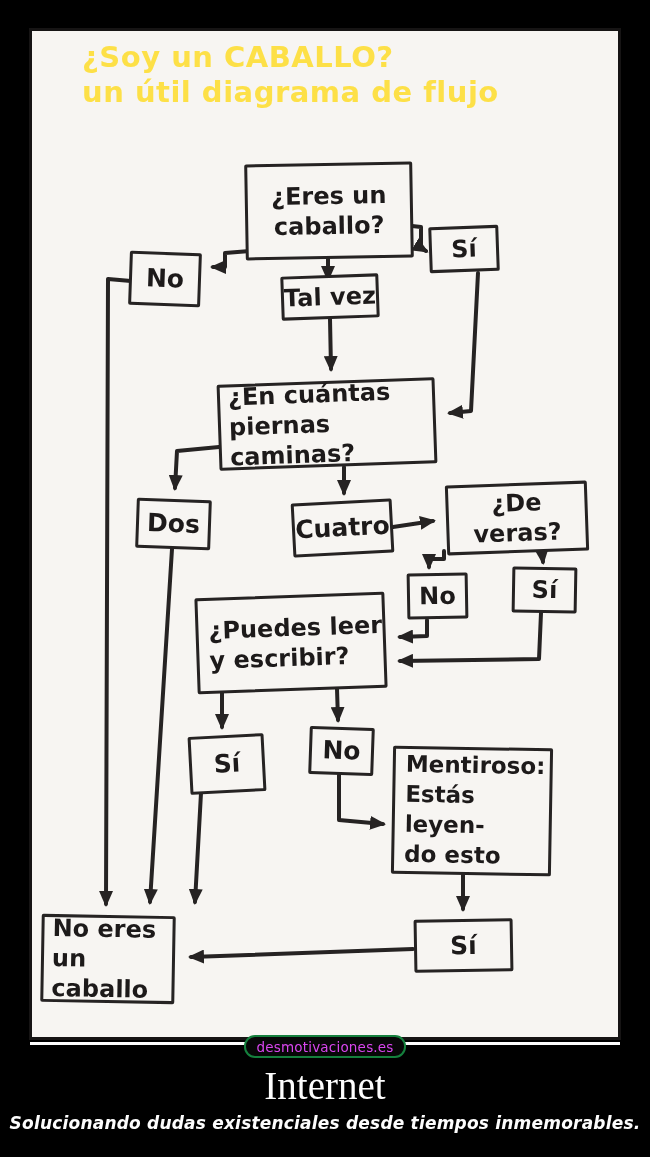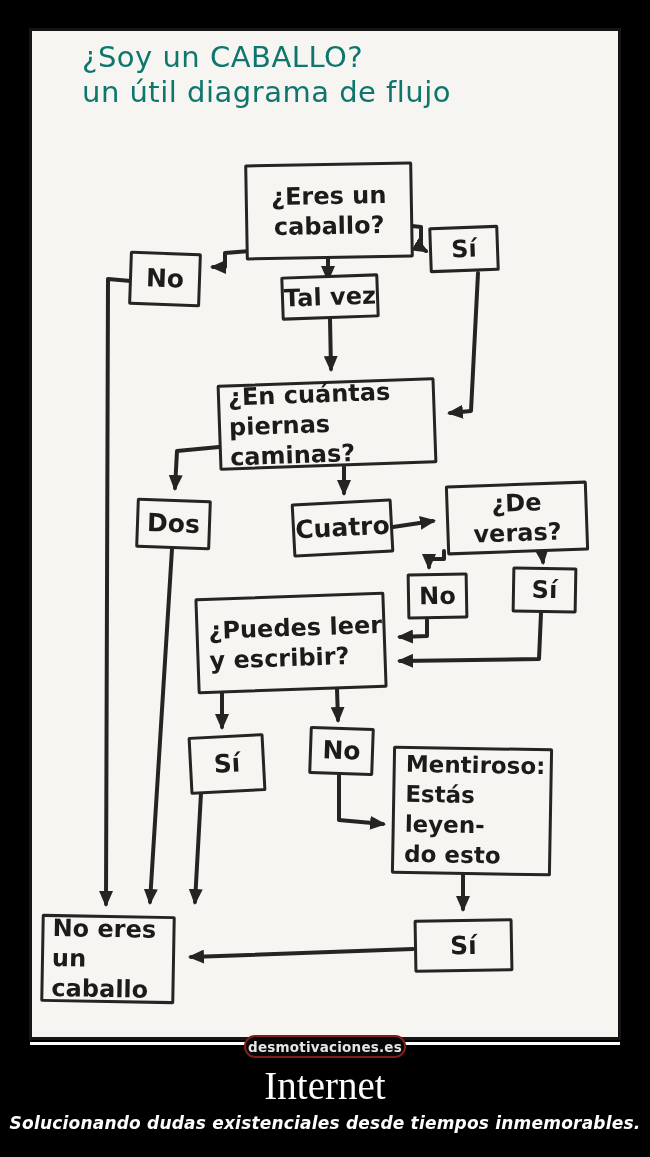--- a/index.html
+++ b/index.html
@@ -1,31 +1,31 @@
 <!DOCTYPE html>
 <html><head>
 <meta charset="utf-8">
 <style>
   html,body{margin:0;padding:0;background:#000;}
   .page{position:relative;width:650px;height:1157px;background:#000;overflow:hidden;
         font-family:"DejaVu Sans","Liberation Sans",sans-serif;}
   .photo{position:absolute;left:29px;top:28px;width:592px;height:1012px;
          background:#f7f5f2;border:3px solid #161414;box-sizing:border-box;}
-  .heading{position:absolute;left:82px;top:40px;font-size:29px;font-weight:400;
-           color:#0f766e;line-height:1.2;white-space:pre-line;letter-spacing:0.5px;}
+  .heading{position:absolute;left:82px;top:40px;font-size:29px;font-weight:700;
+           color:#fde047;line-height:1.2;white-space:pre-line;letter-spacing:0.5px;}
   .arrows{position:absolute;left:0;top:0;pointer-events:none;}
   .node{position:absolute;box-sizing:border-box;border:3.5px solid #262323;border-radius:2px;
         background:#f7f5f2;color:#1d1a1a;font-weight:700;display:flex;align-items:center;
         justify-content:center;text-align:center;white-space:pre-line;line-height:1.25;}
   .node.left{justify-content:flex-start;text-align:left;}
   .wm-line{position:absolute;left:30px;top:1042px;width:590px;height:3px;background:#fdfdfd;}
   .wm-pill{position:absolute;left:244px;top:1035px;width:162px;height:23px;background:#070707;
-           border:2px solid #7f1d1d;border-radius:11px;box-sizing:border-box;display:flex;
-           align-items:center;justify-content:center;color:#e5e5e5;font-size:13.5px;
-           font-weight:700;letter-spacing:0.2px;}
+           border:2px solid #15803d;border-radius:11px;box-sizing:border-box;display:flex;
+           align-items:center;justify-content:center;color:#d946ef;font-size:13.5px;
+           font-weight:400;letter-spacing:0.2px;}
   .cap-title{position:absolute;left:0;top:1063px;width:650px;text-align:center;color:#fdfdfd;
              font-family:"Liberation Serif","DejaVu Serif",serif;font-size:39px;}
   .cap-sub{position:absolute;left:0;top:1113px;width:650px;text-align:center;color:#fdfdfd;
            font-size:17px;font-weight:700;letter-spacing:0.2px;font-style:italic;}
 </style>
 </head>
 <body>
 
 <div class="page">
 

